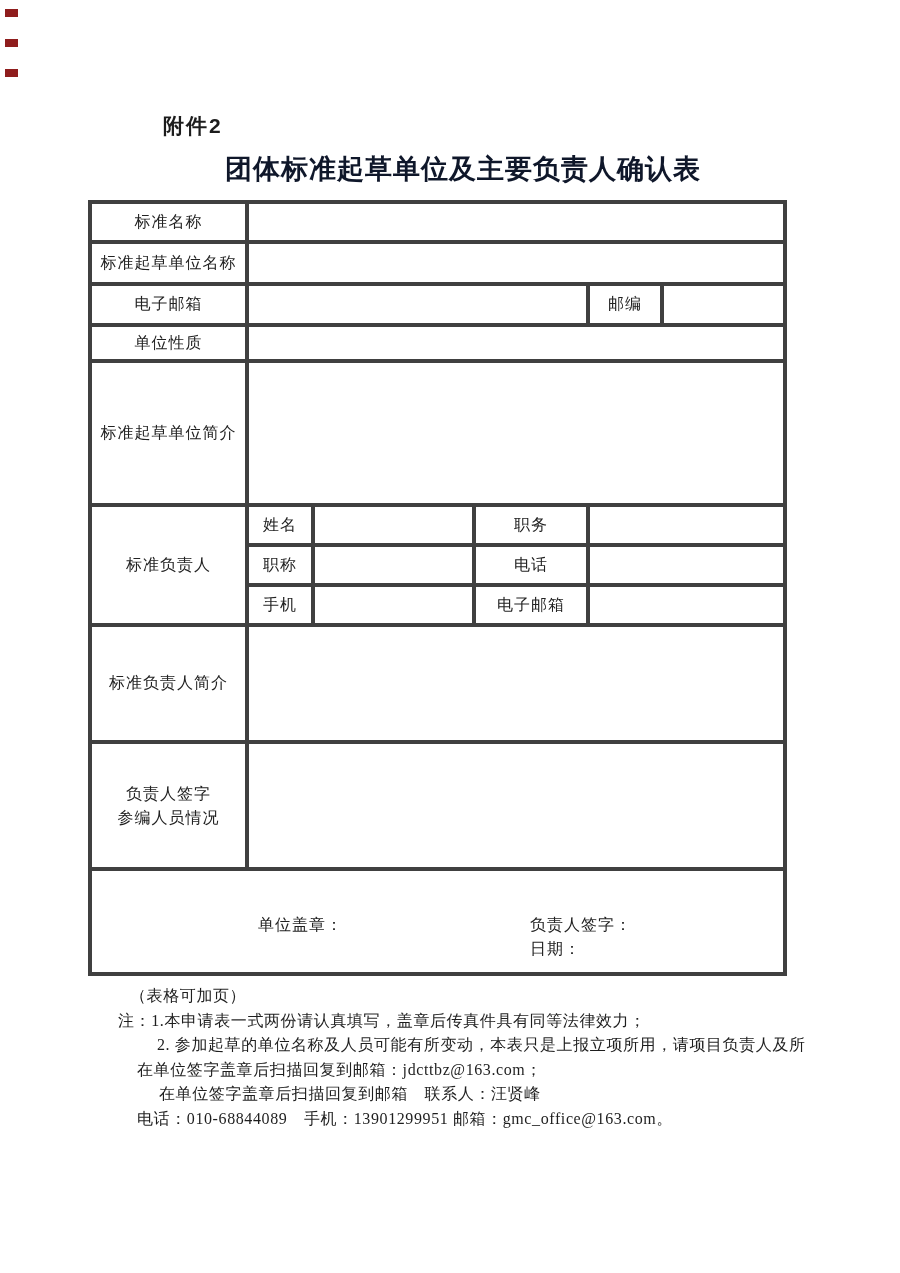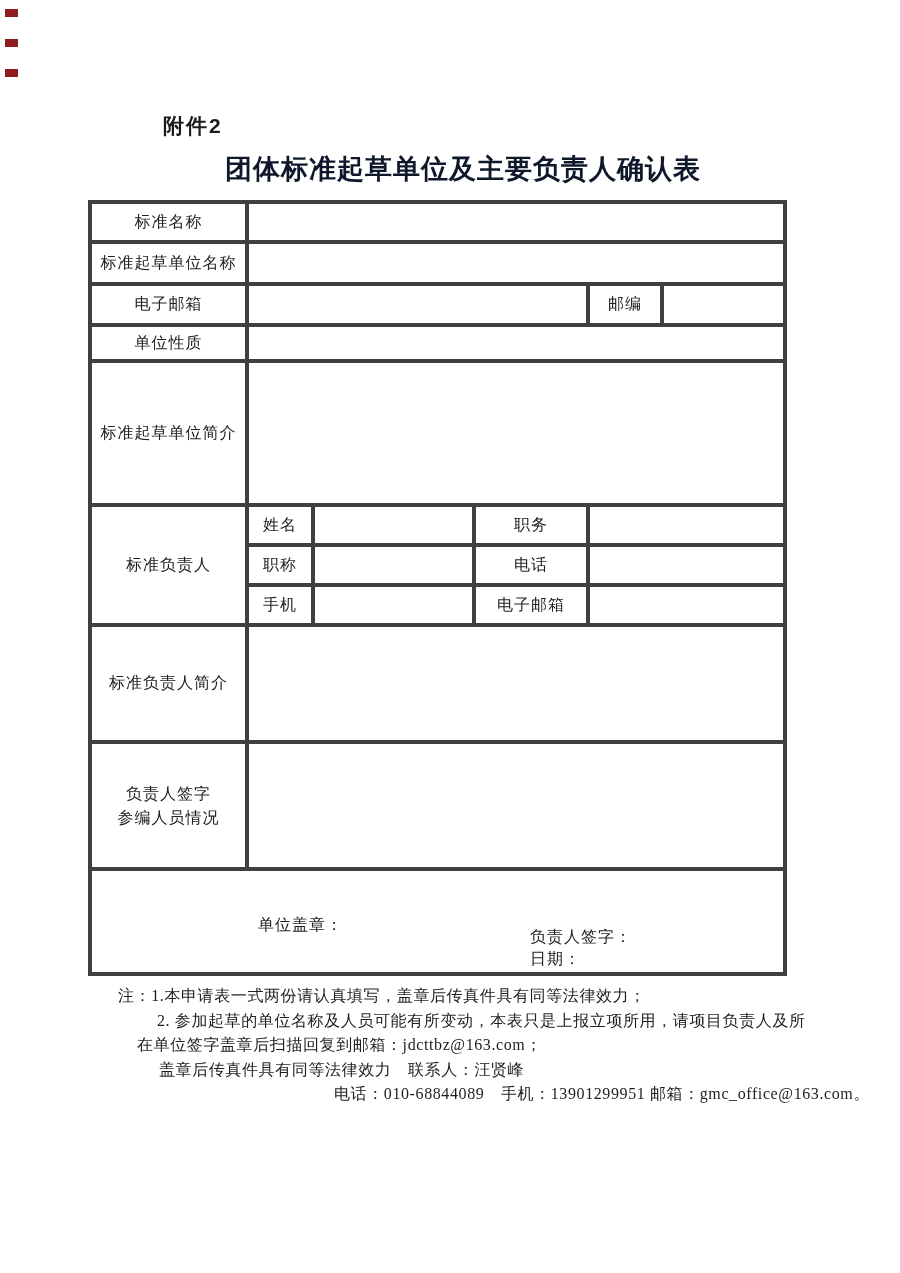--- a/index.html
+++ b/index.html
@@ -35,36 +35,36 @@
   .r3 td{height:37px;}
   .r4 td{height:32px;}
   .r5 td{height:140px;}
   .r6 td,.r7 td,.r8 td{height:36px;}
   .r9 td{height:113px;margin-left:47px;}
   .r10 td{height:123px;}
   .r11 td{height:101px;border-radius:9px;}
   td.sig{position:relative;text-align:left;}
   td.sig span{position:absolute;white-space:nowrap;letter-spacing:1px;}
   .sig-seal{left:166px;top:44px;}
-  .sig-sign{left:438px;top:56px;}
-  .sig-date{left:438px;top:78px;text-align:right;}
+  .sig-sign{left:438px;top:44px;}
+  .sig-date{left:438px;top:68px;text-align:right;}
   .two-line div{line-height:24px;}
 
   .notes{
     position:absolute;left:0;top:984px;width:870px;
     font-size:16px;line-height:24.5px;letter-spacing:0.6px;color:#1e1e1e;
   }
   .notes .ln{white-space:nowrap;}
   .n1{margin-left:130px;}
   .n2{margin-left:118px;}
   .n3{margin-left:157px;}
   .n4{margin-left:137px;}
   .n5{margin-left:159px;}
   .n6{margin-left:159px;}
-  .n7{margin-left:137px;text-align:right;}
+  .n7{margin-left:137px;}
 </style>
 </head>
 <body>
 
 <div>
 
   <div class="red-mark mark1"></div>
   <div class="red-mark mark2"></div>
   <div class="red-mark mark3"></div>
 
@@ -137,20 +137,21 @@
       <td colspan="6" class="sig">
         <span class="sig-seal">单位盖章：</span>
         <span class="sig-sign">负责人签字：</span>
         <span class="sig-date">日期：</span>
       </td>
     </tr>
   </tbody>
     </table>
 
   <div class="notes">
+    <div class="ln n1">（表格可加页）</div>
     <div class="ln n2">注：1.本申请表一式两份请认真填写，盖章后传真件具有同等法律效力；</div>
     <div class="ln n3">2. 参加起草的单位名称及人员可能有所变动，本表只是上报立项所用，请项目负责人及所</div>
     <div class="ln n4">在单位签字盖章后扫描回复到邮箱：jdcttbz@163.com；</div>
-    <div class="ln n6">盖章后传真件具有同等法律效力　联系人：汪贤峰</div>
+    <div class="ln n6">在单位签字盖章后扫描回复到邮箱　联系人：汪贤峰</div>
     <div class="ln n7">电话：010-68844089　手机：13901299951 邮箱：gmc_office@163.com。</div>
   </div>
 
 </div>
 
 </body></html>

